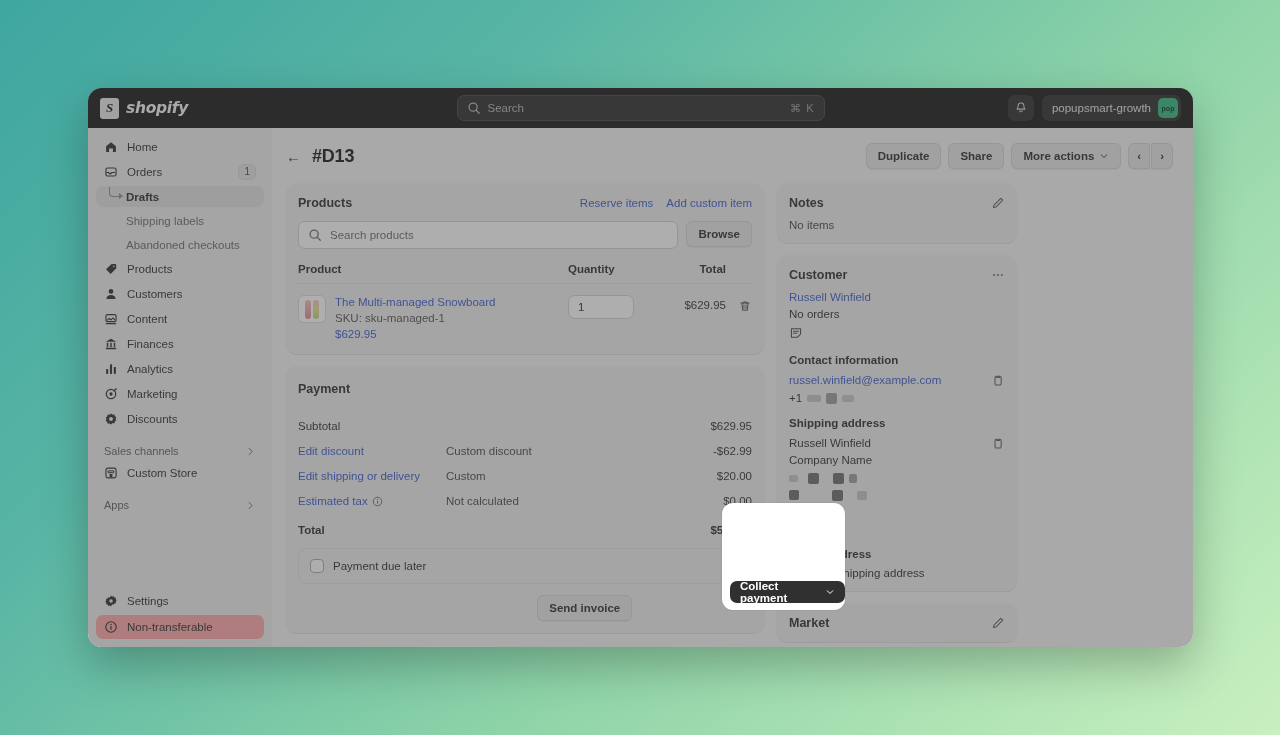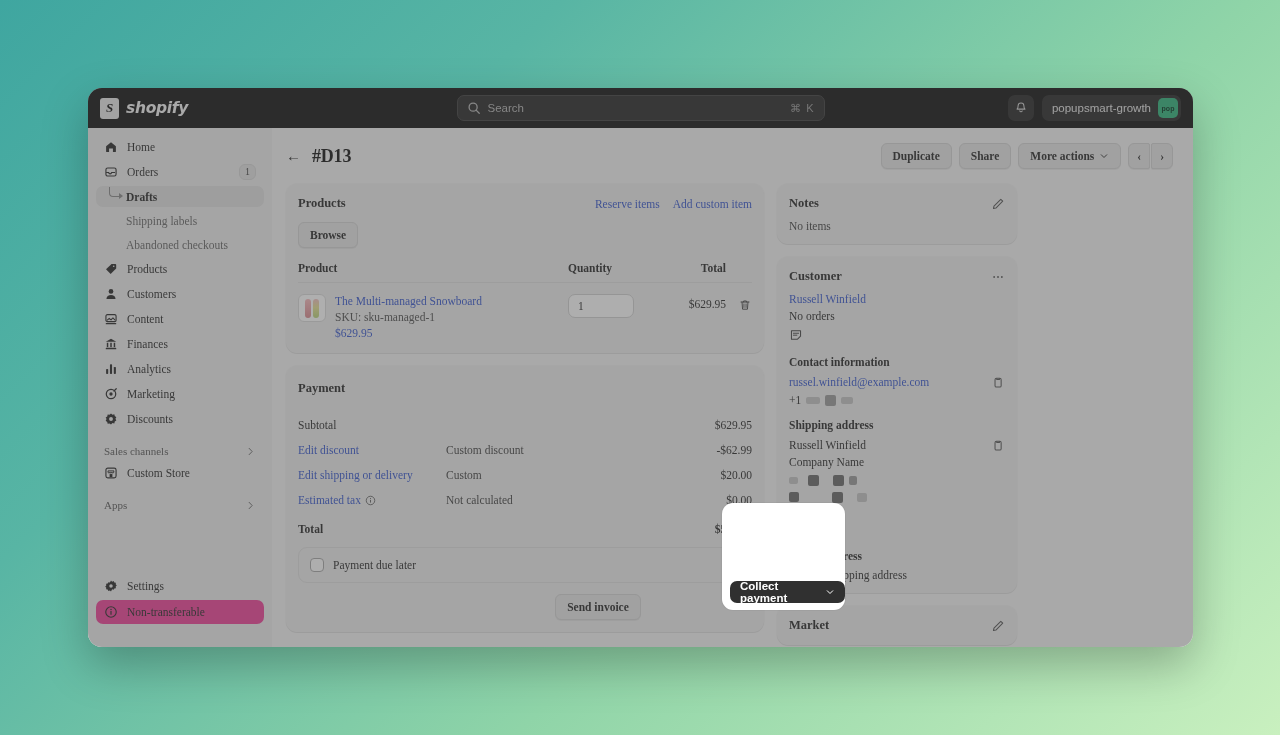--- a/index.html
+++ b/index.html
@@ -72,21 +72,21 @@
     padding: 0 3px 0 10px;
   }
   #account-name { color: #e3e3e3; font-size: 11.5px; }
   #account-avatar {
     width: 20px; height: 20px; border-radius: 5px; background: #36b37e;
     color: #0c3b26; font-size: 7px; font-weight: 700;
     display: flex; align-items: center; justify-content: center;
   }
 
   
-  #body-split { display: flex; height: 519px; font-family: Liberation Serif, serif; }
+  #body-split { display: flex; height: 519px; }
 
   
   #sidebar {
     width: 184px; background: #ebebeb; padding: 8px 8px 0 8px;
     position: relative; flex: none;
   }
   .nav-item {
     height: 22px; display: flex; align-items: center; gap: 9px;
     padding: 0 8px; border-radius: 7px; font-size: 11.5px;
     color: #303030; margin-bottom: 3px; position: relative;
@@ -112,21 +112,21 @@
     border-left: 4px solid #8c8c8c;
     border-top: 3px solid transparent;
     border-bottom: 3px solid transparent;
   }
   .nav-section {
     display: flex; align-items: center; padding: 0 8px;
     height: 22px; font-size: 11px; color: #616161; margin-top: 10px;
   }
   .nav-section .sec-label { flex: 1; font-weight: 400; }
   #sidebar-bottom { position: absolute; left: 8px; right: 8px; bottom: 0; }
-  .nav-item.nontransfer { background: #ec4899; margin-bottom: 23px; height: 24px; }
+  .nav-item.nontransfer { background: #fca5a5; margin-bottom: 8px; height: 24px; }
   .ico { width: 14px; height: 14px; flex: none; display:block; }
 
   
   #main {
     flex: 1; background: #f1f1f1; padding: 14px 20px 0 14px;
     overflow: hidden; position: relative;
   }
   #page-header {
     display: flex; align-items: center; height: 28px; margin-bottom: 14px;
   }
@@ -484,20 +484,27 @@
           <div class="card card-pad">
             <div class="card-head">
               <span class="card-title">Products</span>
               <div class="links">
                 <span class="lnk">Reserve items</span>
                 <span class="lnk">Add custom item</span>
               </div>
             </div>
 
             <div class="search-row">
+              <div class="search-input">
+                <svg class="ico" viewBox="0 0 16 16">
+                  <circle cx="7" cy="7" r="4.6" fill="none" stroke="#6b6b6b" stroke-width="1.5"></circle>
+                  <line x1="10.4" y1="10.4" x2="14" y2="14" stroke="#6b6b6b" stroke-width="1.5" stroke-linecap="round"></line>
+                </svg>
+                <span class="sp">Search products</span>
+              </div>
               <div class="btn">
                 <span>Browse</span>
               </div>
             </div>
 
             <div class="table-head">
               <span class="th-product">Product</span>
               <span class="th-qty">Quantity</span>
               <span class="th-total">Total</span>
               <span class="th-spacer"></span>

